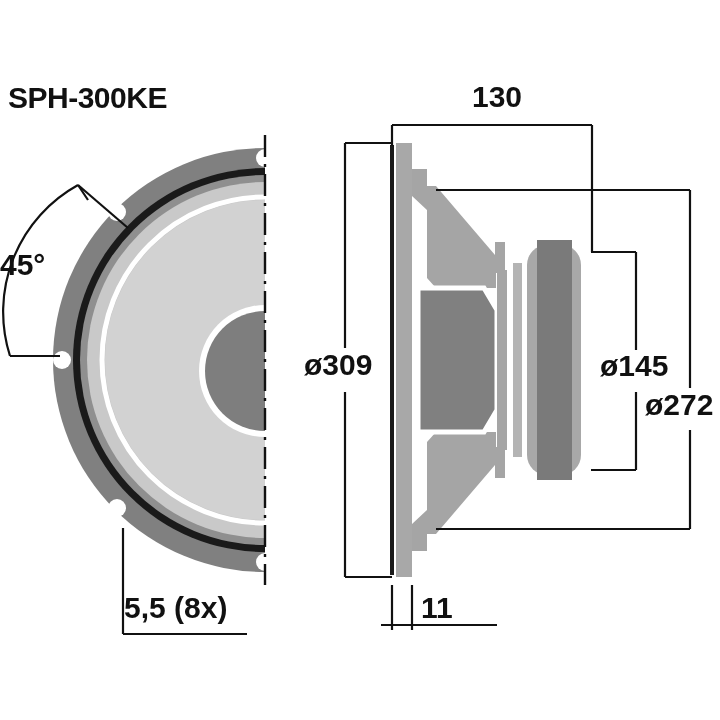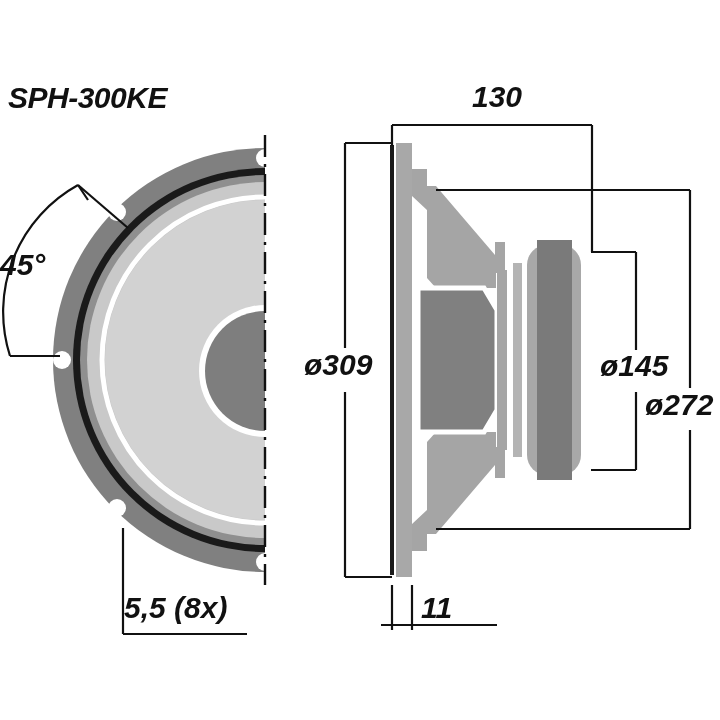--- a/index.html
+++ b/index.html
@@ -11,21 +11,20 @@
     width: 720px;
     height: 720px;
     overflow: hidden;
     font-family: "Liberation Sans", sans-serif;
   }
   #sheet {
     position: relative;
     width: 600px;
     height: 720px;
     background: #ffffff;
-    font-style: italic;
   }
   #drawing {
     display: block;
     width: 720px;
     height: 720px;
   }
   .dim-text {
     font-family: "Liberation Sans", sans-serif;
     font-weight: 700;
     fill: #111111;

